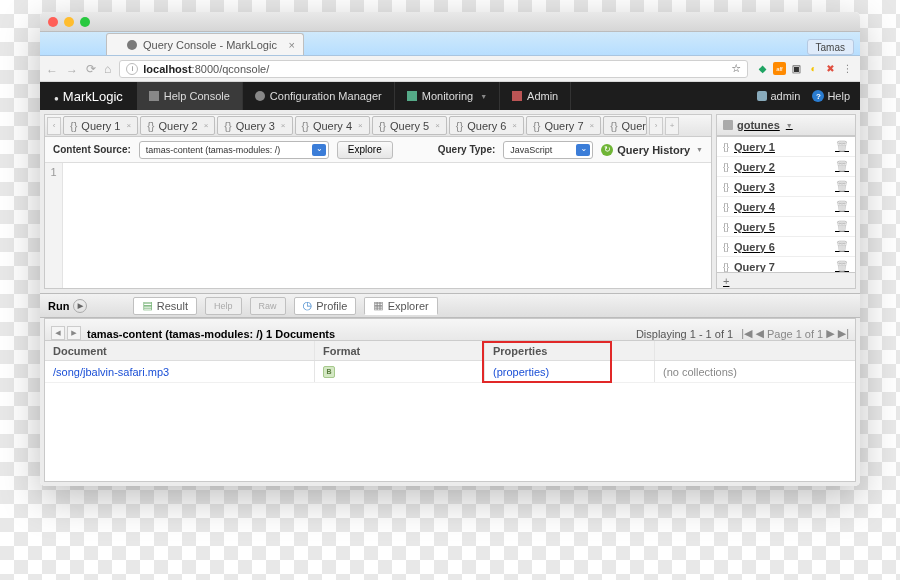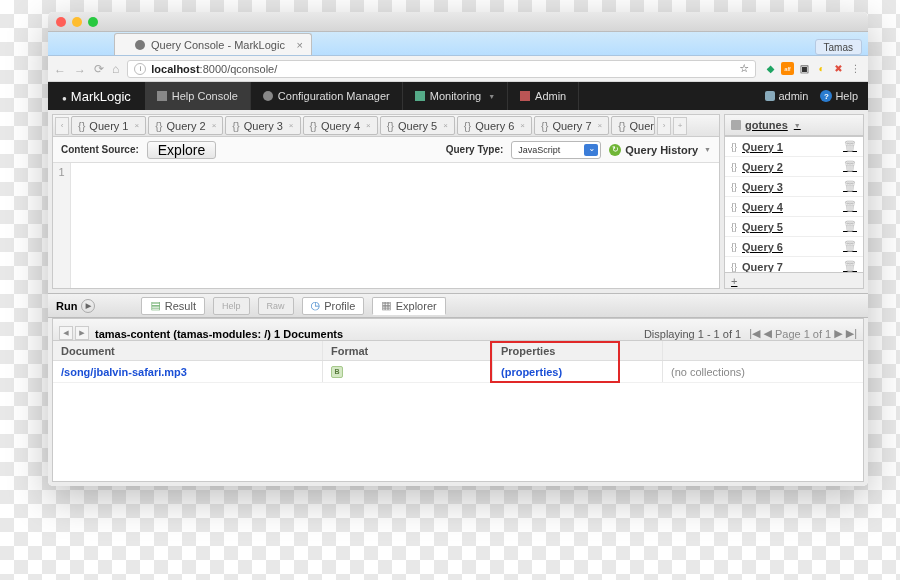--- a/index.html
+++ b/index.html
@@ -1,18 +1,18 @@
 <!DOCTYPE html>
 <html><head>
 <meta charset="utf-8">
 <style>
 *{margin:0;padding:0;box-sizing:border-box;font-family:"Helvetica Neue",Arial,sans-serif;font-size:11px;}
 body{width:900px;height:580px;position:relative;overflow:hidden;background:#fff;}
 .checker{position:absolute;inset:0;background-image:linear-gradient(45deg,#e8e8e8 25%,transparent 25%),linear-gradient(-45deg,#e8e8e8 25%,transparent 25%),linear-gradient(45deg,transparent 75%,#e8e8e8 75%),linear-gradient(-45deg,transparent 75%,#e8e8e8 75%);background-size:28px 28px;background-position:0 0,0 14px,14px -14px,-14px 0;}
-.window{position:absolute;left:48px;top:12px;width:820px;height:474px;background:#fff;border-radius:5px;box-shadow:0 12px 40px rgba(0,0,0,.25);overflow:hidden;display:flex;flex-direction:column;}
+.window{position:absolute;left:40px;top:12px;width:820px;height:474px;background:#fff;border-radius:5px;box-shadow:0 12px 40px rgba(0,0,0,.25);overflow:hidden;display:flex;flex-direction:column;}
 .titlebar{height:20px;background:linear-gradient(#e9e9e9,#d6d6d6);display:flex;align-items:center;padding:0 8px;border-bottom:1px solid #bcbcbc;}
 .t-btn{width:10px;height:10px;border-radius:50%;margin-right:6px;}
 .t-r{background:#ff5f57}.t-y{background:#ffbd2e}.t-g{background:#28c940}
 .tabstrip{height:24px;background:linear-gradient(#cfe9fb,#b7deff);display:flex;align-items:flex-end;border-bottom:1px solid #a9c5e0;}
 .btab{background:#f5f5f5;height:22px;margin-left:66px;border:1px solid #bfbfbf;border-bottom:none;border-radius:3px 3px 0 0;padding:0 26px 0 20px;display:flex;align-items:center;position:relative;font-size:10px;color:#555;}
 .btab::before{content:"";width:10px;height:10px;background:#7a7a7a;border-radius:50%;margin-right:6px;}
 .btab .x{position:absolute;right:8px;color:#888;}
 .profile{margin-left:auto;margin-right:6px;background:#dfebfa;border:1px solid #b5c9e2;border-radius:3px;padding:1px 8px;font-size:10px;color:#444;height:16px;display:flex;align-items:center;}
 .urlbar{height:26px;background:#f3f3f3;border-bottom:1px solid #d8d8d8;display:flex;align-items:center;padding:0 6px;gap:8px;color:#777;}
 .nav-ic{font-size:12px;color:#aaa;}
@@ -35,21 +35,21 @@
 .query-tabs{height:22px;background:linear-gradient(#f6f6f6,#e4e4e4);border-bottom:1px solid #ccc;display:flex;align-items:center;padding:0 2px;}
 .qtab{height:19px;border:1px solid #bfbfbf;background:#f0f0f0;margin-right:2px;padding:0 6px;display:flex;align-items:center;gap:4px;font-size:9px;color:#444;cursor:pointer;border-radius:2px;}
 .qtab .qi{color:#888;}
 .qtab .qx{color:#aaa;margin-left:2px;font-size:8px;}
 .qtab-nav{width:14px;height:18px;border:1px solid #ccc;background:#f2f2f2;display:flex;align-items:center;justify-content:center;color:#aaa;font-size:8px;margin-right:2px;}
 .src-row{height:26px;border-bottom:1px solid #ddd;display:flex;align-items:center;padding:0 8px;gap:8px;background:#fafafa;}
 .lbl{font-weight:bold;color:#333;font-size:10px;}
 .select{background:#fff;border:1px solid #b8b8b8;border-radius:3px;height:18px;padding:0 18px 0 6px;display:flex;align-items:center;font-size:9px;position:relative;color:#333;}
 .select::after{content:"";position:absolute;right:2px;top:2px;bottom:2px;width:14px;background:#3b7dd8;border-radius:2px;}
 .select::before{content:"⌄";position:absolute;right:5px;color:#fff;font-size:8px;z-index:1;top:2px;}
-.btn{background:linear-gradient(#fafafa,#e6e6e6);border:1px solid #bdbdbd;border-radius:3px;height:18px;padding:0 10px;display:flex;align-items:center;font-size:14px;cursor:pointer;}
+.btn{background:linear-gradient(#fafafa,#e6e6e6);border:1px solid #bdbdbd;border-radius:3px;height:18px;padding:0 10px;display:flex;align-items:center;font-size:10px;cursor:pointer;}
 .qhist{display:flex;align-items:center;gap:4px;font-size:9px;color:#333;cursor:pointer;}
 .qhist .grn{width:12px;height:12px;border-radius:50%;background:#6fb536;color:#fff;display:flex;align-items:center;justify-content:center;font-size:8px;}
 .editor-body{flex:1;display:flex;}
 .gutter{width:18px;background:#f3f3f3;border-right:1px solid #e3e3e3;padding-top:3px;text-align:center;font-size:9px;color:#999;}
 .code{flex:1;background:#fff;}
 .side-col{width:140px;margin:4px 4px 4px 0;display:flex;flex-direction:column;text-decoration:underline;}
 .ws-sel{height:22px;background:linear-gradient(#f6f6f6,#e4e4e4);border:1px solid #c9c9c9;display:flex;align-items:center;padding:0 6px;gap:4px;font-size:10px;font-weight:bold;color:#444;cursor:pointer;}
 .ws-sel::before{content:"";width:10px;height:10px;background:#aaa;border-radius:1px;}
 .qlist{flex:1;background:#fff;border:1px solid #c9c9c9;overflow:hidden;}
 .qrow{height:20px;border-bottom:1px solid #eee;display:flex;align-items:center;padding:0 6px;font-size:9px;color:#444;gap:5px;cursor:pointer;}
@@ -64,21 +64,21 @@
 .rtab.active{background:#fff;border-bottom-color:#fff;}
 .results{flex:1;background:#fff;display:flex;flex-direction:column;border:1px solid #c9c9c9;margin:0 4px 4px;}
 .res-hdr{height:22px;background:linear-gradient(#f6f6f6,#e8e8e8);border-bottom:1px solid #ccc;display:flex;align-items:flex-end;padding:0 6px;font-size:9px;}
 .res-nav{display:flex;gap:2px;margin-right:6px;}
 .res-nav span{width:14px;height:14px;border:1px solid #ccc;background:#f5f5f5;display:flex;align-items:center;justify-content:center;font-size:7px;color:#888;}
 .res-hdr-right{margin-left:auto;display:flex;align-items:center;gap:8px;color:#555;}
 .tbl-hdr{height:20px;background:#f1f1f1;border-bottom:1px solid #ddd;display:flex;font-size:9px;font-weight:bold;color:#555;}
 .tbl-hdr>div,.tbl-row>div{padding:0 8px;display:flex;align-items:center;border-right:1px solid #e5e5e5;}
 .c1{width:270px}.c2{width:170px}.c3{width:170px;position:relative;}.c4{flex:1;border-right:none!important;}
 .tbl-row{height:22px;display:flex;font-size:9px;border-bottom:1px solid #f0f0f0;}
-.link{color:#1a4fd6;cursor:pointer;font-weight:bold;}
+.link{color:#1a4fd6;cursor:pointer;}
 .fmt-b{width:12px;height:12px;background:#d4e8c4;border:1px solid #a6c98c;border-radius:2px;display:flex;align-items:center;justify-content:center;font-size:7px;color:#5a7d3f;font-weight:bold;}
 .red-box{position:absolute;border:2px solid #e12828;left:-3px;top:-20px;width:130px;height:42px;pointer-events:none;}
 .muted{color:#888;}
 .pager{display:flex;align-items:center;gap:3px;font-size:8px;color:#888;}
 .pager span{cursor:pointer;}
 .drop{font-size:7px;color:#888;margin-left:2px;}
 </style>
 </head>
 <body>
 
@@ -194,20 +194,21 @@
             </div>
           <div class="qtab" style="padding-right:0">
               <span class="qi">{}</span>
               <span>Quer</span>
             </div>
           <div class="qtab-nav">›</div>
           <div class="qtab-nav">+</div>
         </div>
         <div class="src-row">
           <span class="lbl">Content Source:</span>
+          <div class="select" style="min-width:190px">tamas-content (tamas-modules: /)</div>
           <div class="btn">Explore</div>
           <span style="flex:1"></span>
           <span class="lbl">Query Type:</span>
           <div class="select" style="min-width:90px">JavaScript</div>
           <div class="qhist">
             <span class="grn">↻</span>
             <b>Query History</b>
             <span class="drop">▼</span>
           </div>
         </div>

